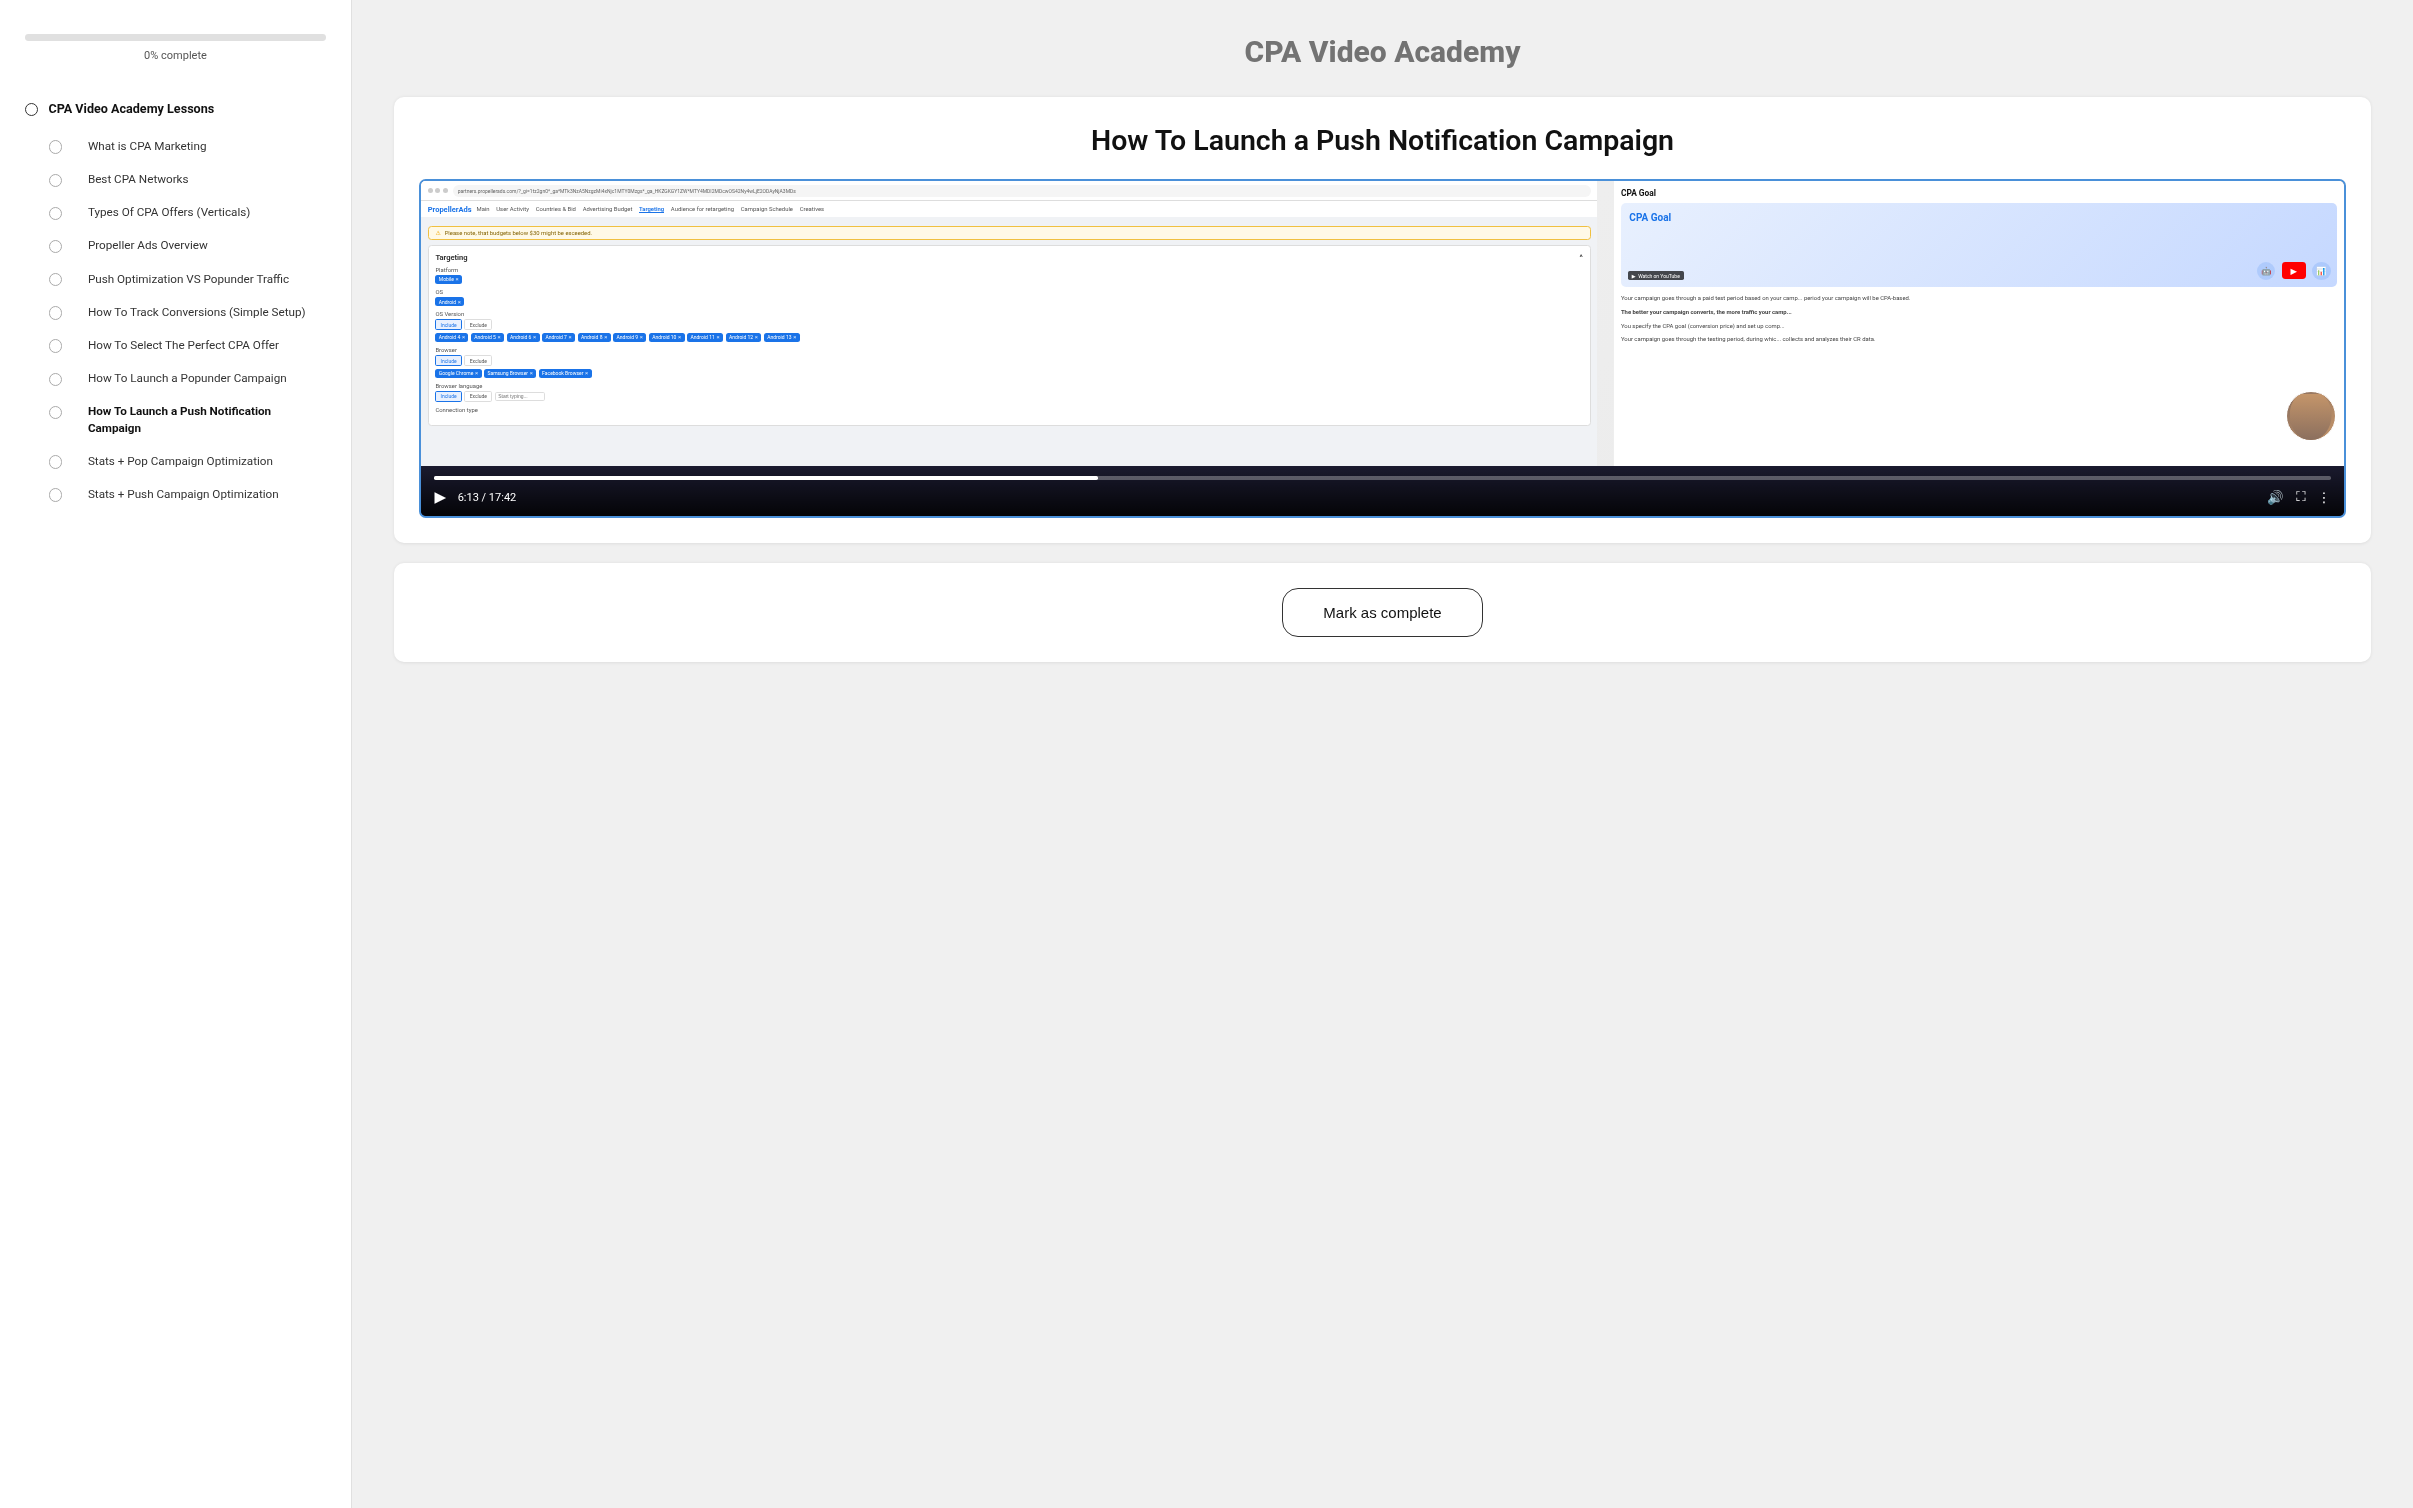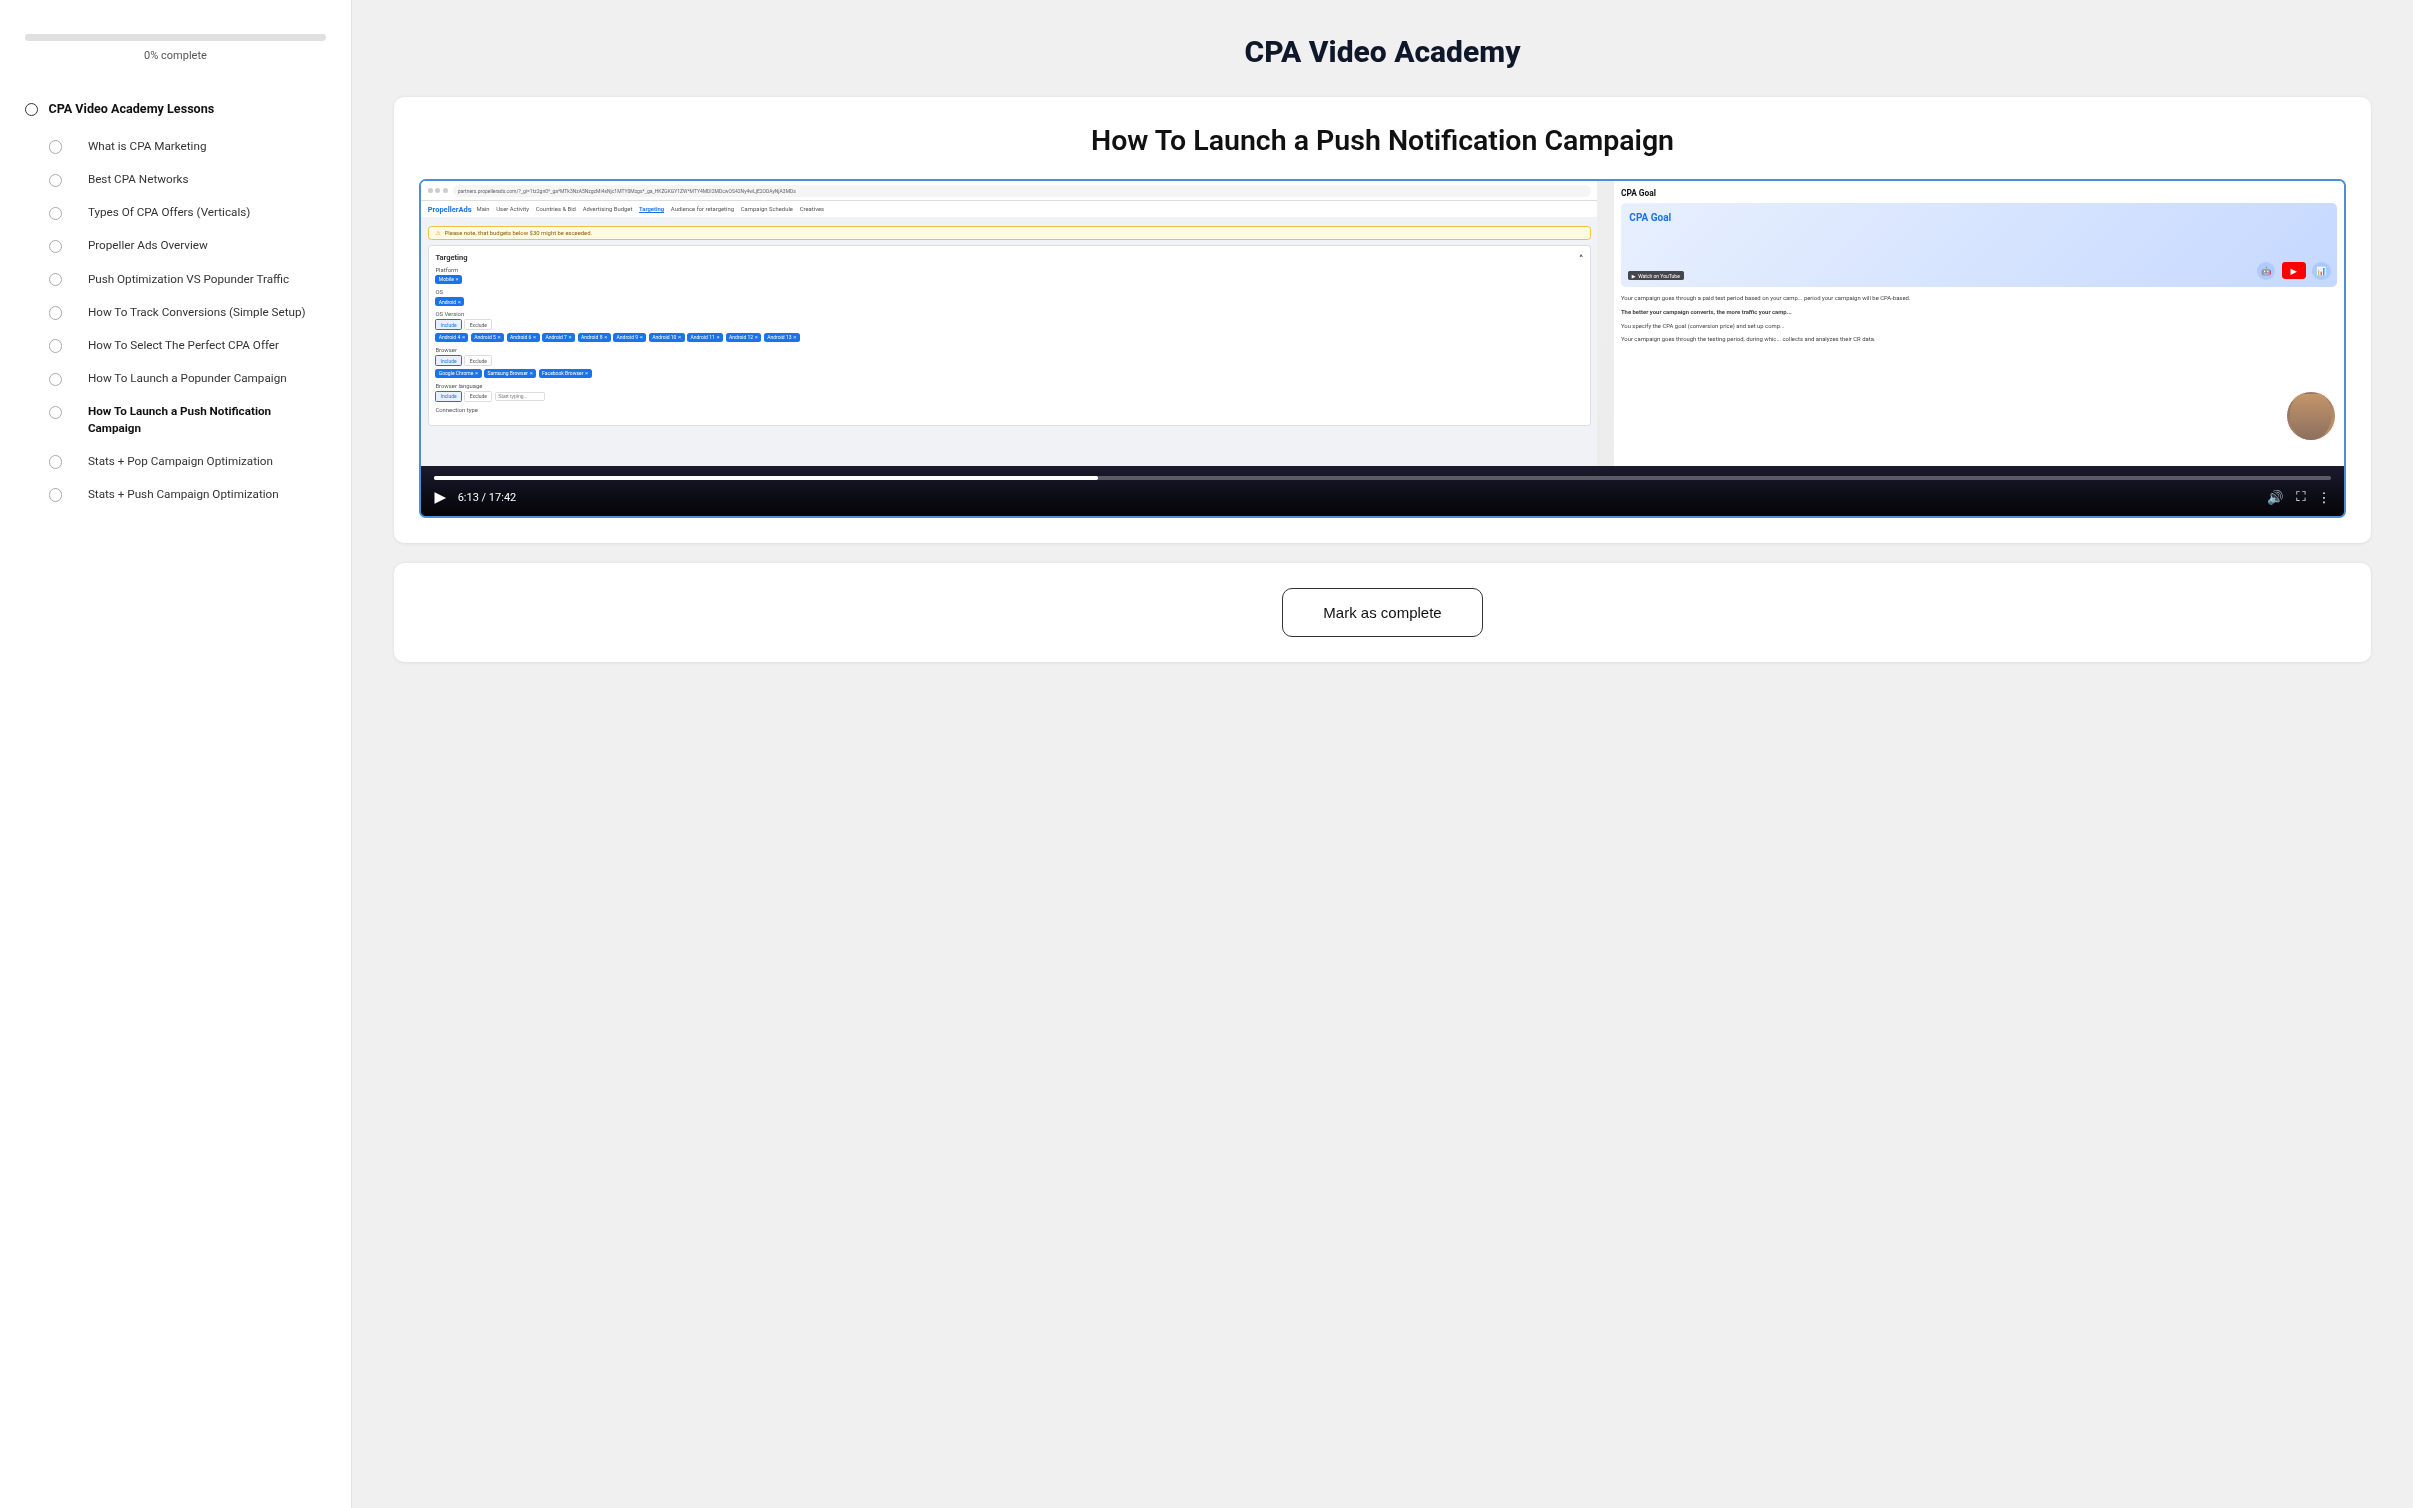--- a/index.html
+++ b/index.html
@@ -113,21 +113,21 @@
       background: #f0f0f0;
       padding: 34px 42px;
       display: flex;
       flex-direction: column;
       gap: 20px;
     }
 
     .page-title {
       font-size: 30px;
       font-weight: 800;
-      color: #0f172a;
+      color: #737373;
       text-align: center;
       margin-bottom: 8.4px;
     }
 
     
     .video-card {
       background: #fff;
       border-radius: 10px;
       padding: 25px;
       box-shadow: 0 0.8px 3.4px rgba(0,0,0,0.08);
@@ -488,21 +488,21 @@
       padding: 25px;
       box-shadow: 0 0.8px 3.4px rgba(0,0,0,0.08);
       display: flex;
       align-items: center;
       justify-content: center;
     }
 
     .mark-complete-btn {
       padding: 15px 40px;
       border: 1.7px solid #333;
-      border-radius: 10px;
+      border-radius: 16px;
       background: #fff;
       font-size: 15px;
       font-weight: 500;
       color: #111;
       cursor: pointer;
       transition: background 0.2s;
     }
 
     .warning-bar {
       background: #fff9e6;

